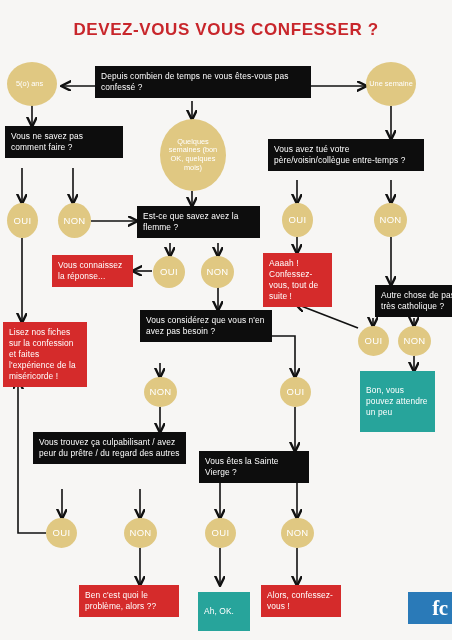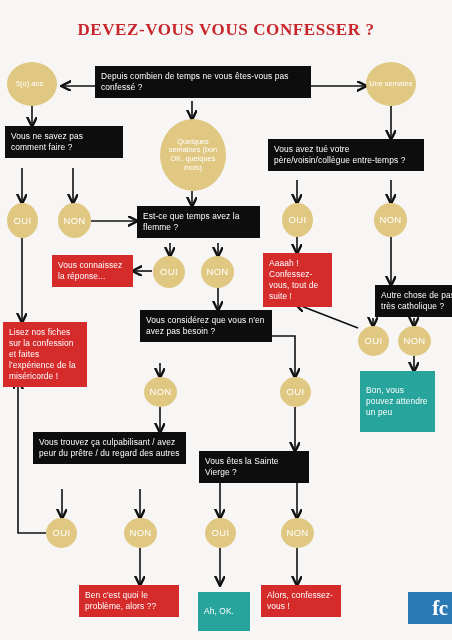--- a/index.html
+++ b/index.html
@@ -83,21 +83,21 @@
   #title {
     position: absolute;
     left: 0;
     top: 20px;
     width: 452px;
     text-align: center;
     color: #c8262b;
     font-size: 17px;
     font-weight: bold;
     letter-spacing: 0.6px;
-    font-family: Liberation Serif, serif;
+    font-family: Liberation Sans, sans-serif;
     z-index: 3;
   }
   #logo {
     position: absolute;
     left: 408px;
     top: 592px;
     width: 32px;
     height: 32px;
     background: #2a7ab8;
     color: #ffffff;
@@ -206,21 +206,21 @@
   <div class="node qbox" style="left:5px; top:126px; width:118px;">Vous ne savez pas comment faire ?</div>
 
   <div class="node circle smalltext" style="left:160px; top:119px; width:66px; height:72px;">Quelques semaines (bon OK, quelques mois)</div>
 
   <div class="node qbox" style="left:268px; top:139px; width:156px;">Vous avez tué votre père/voisin/collègue entre-temps ?</div>
 
   <div class="node circle answer" style="left:7px; top:203px; width:31px; height:35px;">OUI</div>
 
   <div class="node circle answer" style="left:58px; top:203px; width:33px; height:35px;">NON</div>
 
-  <div class="node qbox" style="left:137px; top:206px; width:123px;">Est-ce que temps avez la flemme ?</div>
+  <div class="node qbox" style="left:137px; top:206px; width:123px;">Est-ce que savez avez la flemme ?</div>
 
   <div class="node circle answer" style="left:282px; top:203px; width:31px; height:34px;">OUI</div>
 
   <div class="node circle answer" style="left:374px; top:203px; width:33px; height:34px;">NON</div>
 
   <div class="node redbox" style="left:52px; top:255px; width:81px;">Vous connaissez la réponse...</div>
 
   <div class="node circle answer" style="left:153px; top:256px; width:32px; height:32px;">OUI</div>
 
   <div class="node circle answer" style="left:201px; top:256px; width:33px; height:32px;">NON</div>

